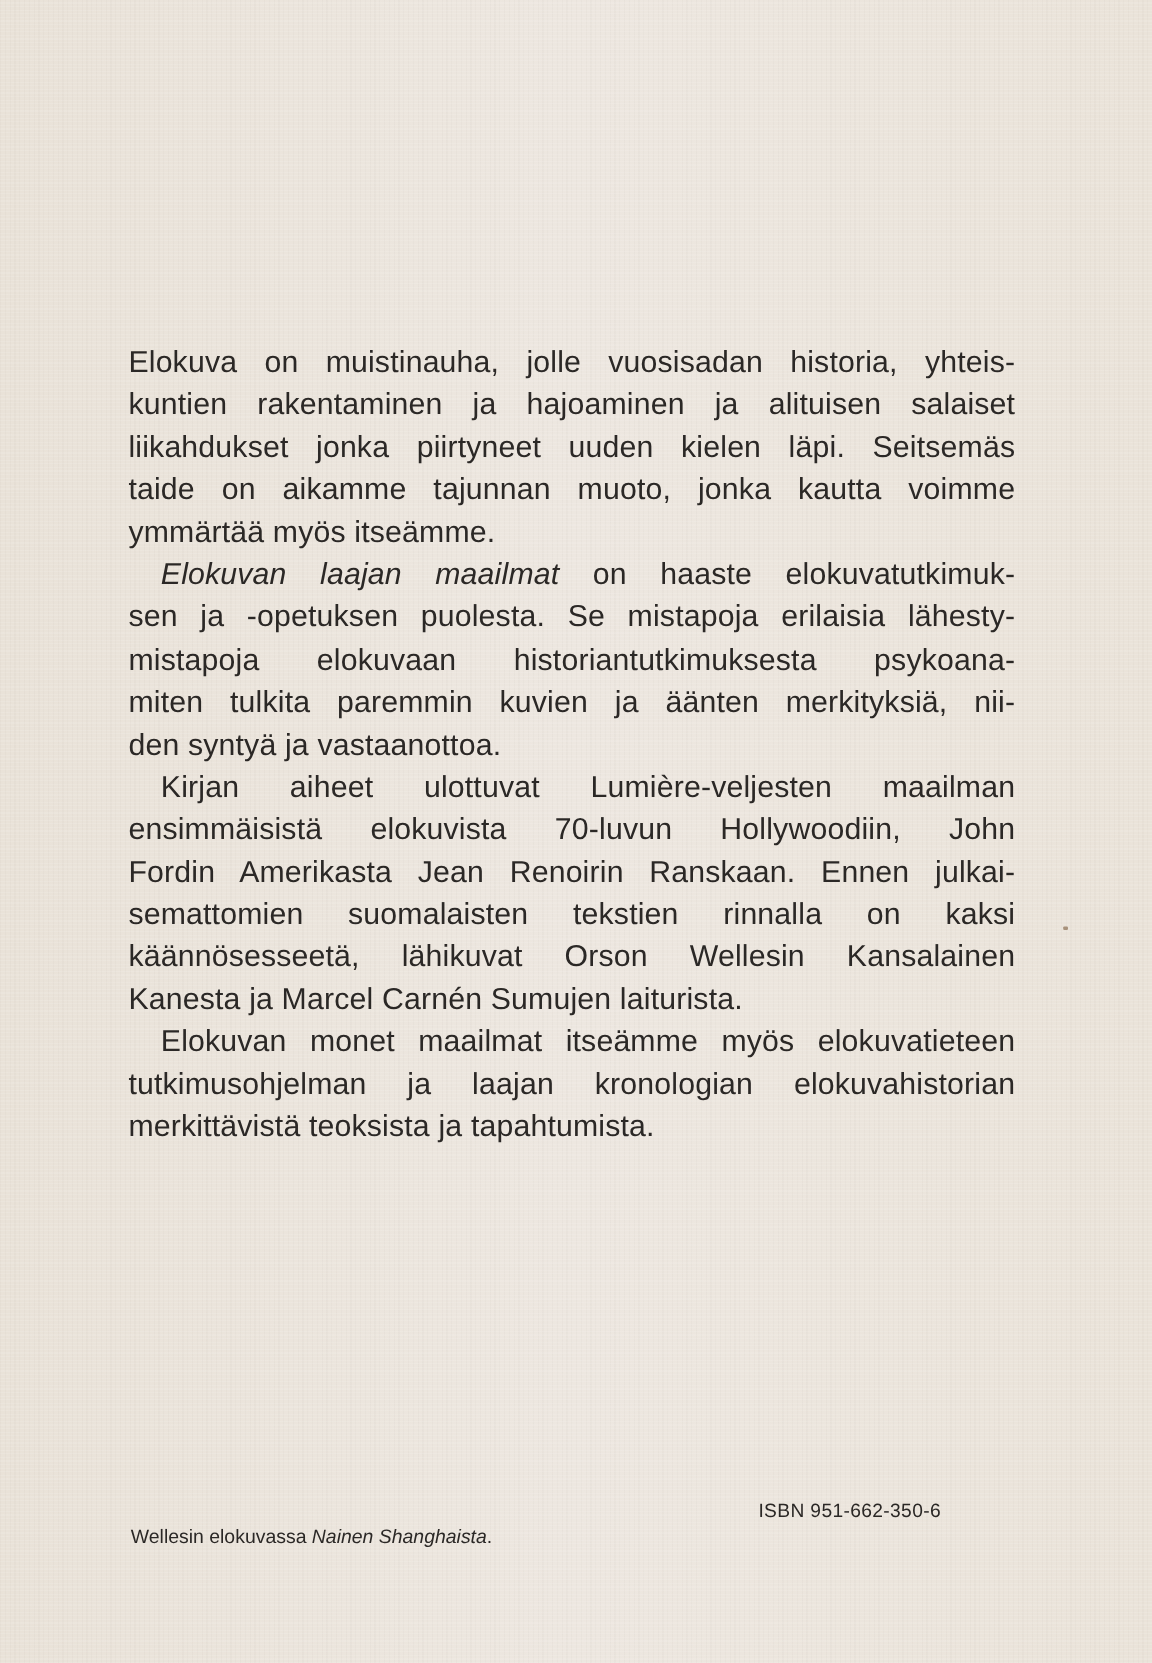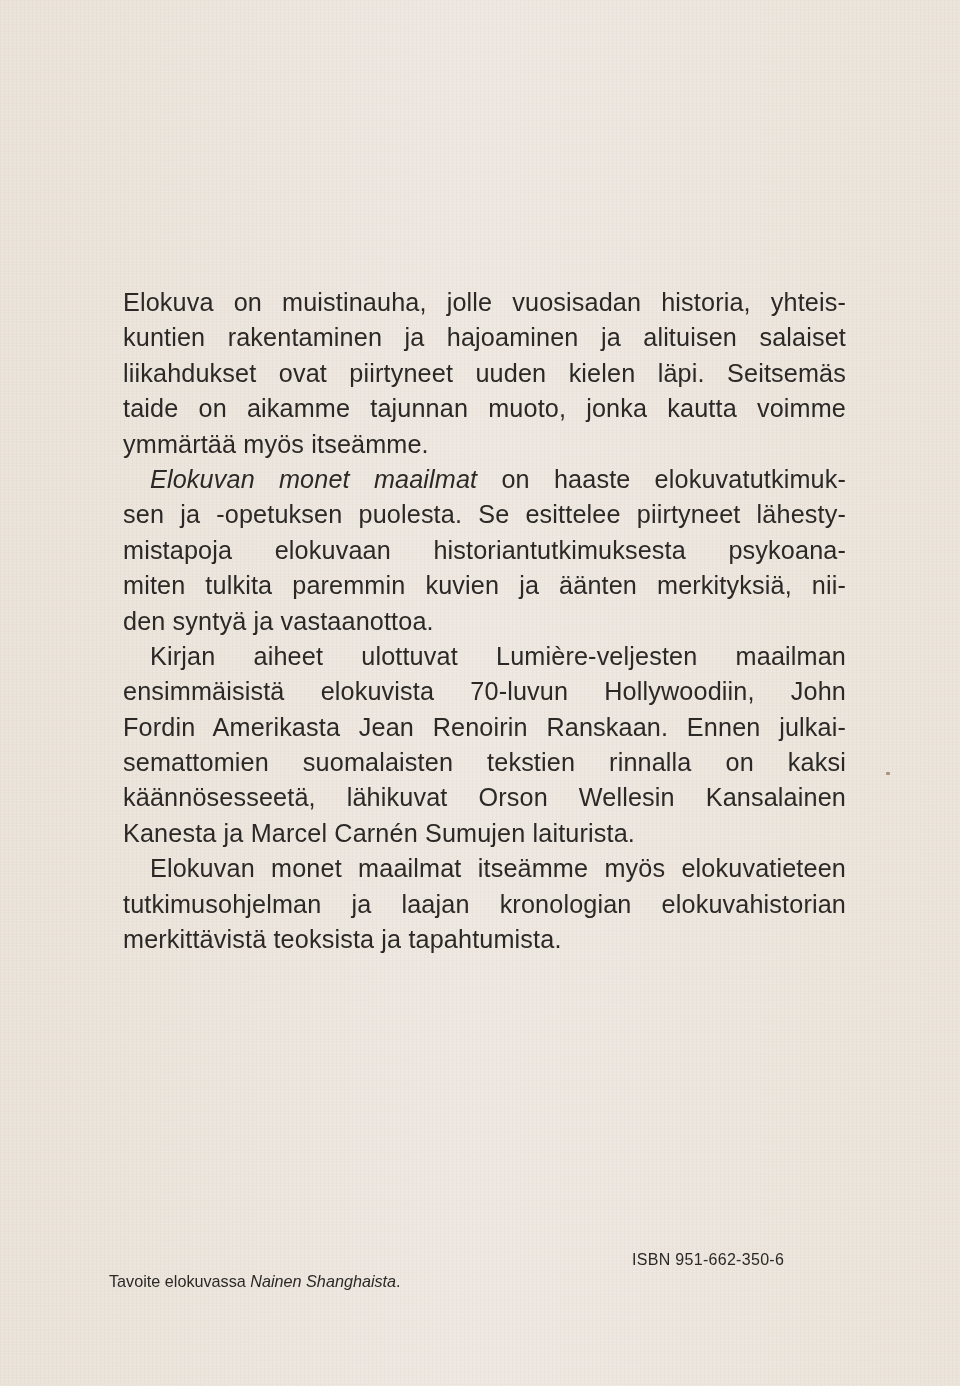--- a/index.html
+++ b/index.html
@@ -23,21 +23,20 @@
       line-height: 35.4px;
       letter-spacing: 0.15px;
       word-spacing: 0px;
     }
     .line {
       display: block;
       white-space: nowrap;
       text-align: justify;
       text-align-last: justify;
       height: 35.4px;
-      margin-left: 16px;
     }
     .line.last { text-align-last: left; }
     .line.indent { padding-left: 27px; }
     .em { font-style: italic; }
     .footer-left {
       position: absolute;
       left: 109px; top: 1270px;
       font-size: 16.2px;
       line-height: 23.5px;
       color: #2b2826;
@@ -57,42 +56,42 @@
     }
   </style>
 </head>
 <body>
 
 <div class="page">
 
   <div class="body-text">
     <span class="line">Elokuva on muistinauha, jolle vuosisadan historia, yhteis-</span>
     <span class="line">kuntien rakentaminen ja hajoaminen ja alituisen salaiset</span>
-    <span class="line">liikahdukset ovat piirtyneet uuden kielen läpi. Seitsemäs</span>
+    <span class="line">liikahdukset jonka piirtyneet uuden kielen läpi. Seitsemäs</span>
     <span class="line">taide on aikamme tajunnan muoto, jonka kautta voimme</span>
     <span class="line last">ymmärtää myös itseämme.</span>
 
-    <span class="line indent"><span class="em">Elokuvan monet maailmat</span> <span>on haaste elokuvatutkimuk-</span></span>
-    <span class="line">sen ja -opetuksen puolesta. Se esittelee piirtyneet lähesty-</span>
+    <span class="line indent"><span class="em">Elokuvan laajan maailmat</span> <span>on haaste elokuvatutkimuk-</span></span>
+    <span class="line">sen ja -opetuksen puolesta. Se mistapoja erilaisia lähesty-</span>
     <span class="line">mistapoja elokuvaan historiantutkimuksesta psykoana-</span>
     <span class="line">miten tulkita paremmin kuvien ja äänten merkityksiä, nii-</span>
     <span class="line last">den syntyä ja vastaanottoa.</span>
 
     <span class="line indent">Kirjan aiheet ulottuvat Lumière-veljesten maailman</span>
     <span class="line">ensimmäisistä elokuvista 70-luvun Hollywoodiin, John</span>
     <span class="line">Fordin Amerikasta Jean Renoirin Ranskaan. Ennen julkai-</span>
     <span class="line">semattomien suomalaisten tekstien rinnalla on kaksi</span>
     <span class="line">käännösesseetä, lähikuvat Orson Wellesin Kansalainen</span>
     <span class="line last">Kanesta ja Marcel Carnén Sumujen laiturista.</span>
 
     <span class="line indent">Elokuvan monet maailmat itseämme myös elokuvatieteen</span>
     <span class="line">tutkimusohjelman ja laajan kronologian elokuvahistorian</span>
     <span class="line last">merkittävistä teoksista ja tapahtumista.</span>
   </div>
 
   <div class="speck"></div>
 
   <div class="footer-left">
-    <span class="fl"><span>Tavoite elokuvassa </span><span class="em">Nainen Shanghaista</span><span>.</span></span>
+    <span class="fl"><span>Wellesin elokuvassa </span><span class="em">Nainen Shanghaista</span><span>.</span></span>
   </div>
 
   <div class="isbn">ISBN 951-662-350-6</div>
 </div>
 
 </body></html>

